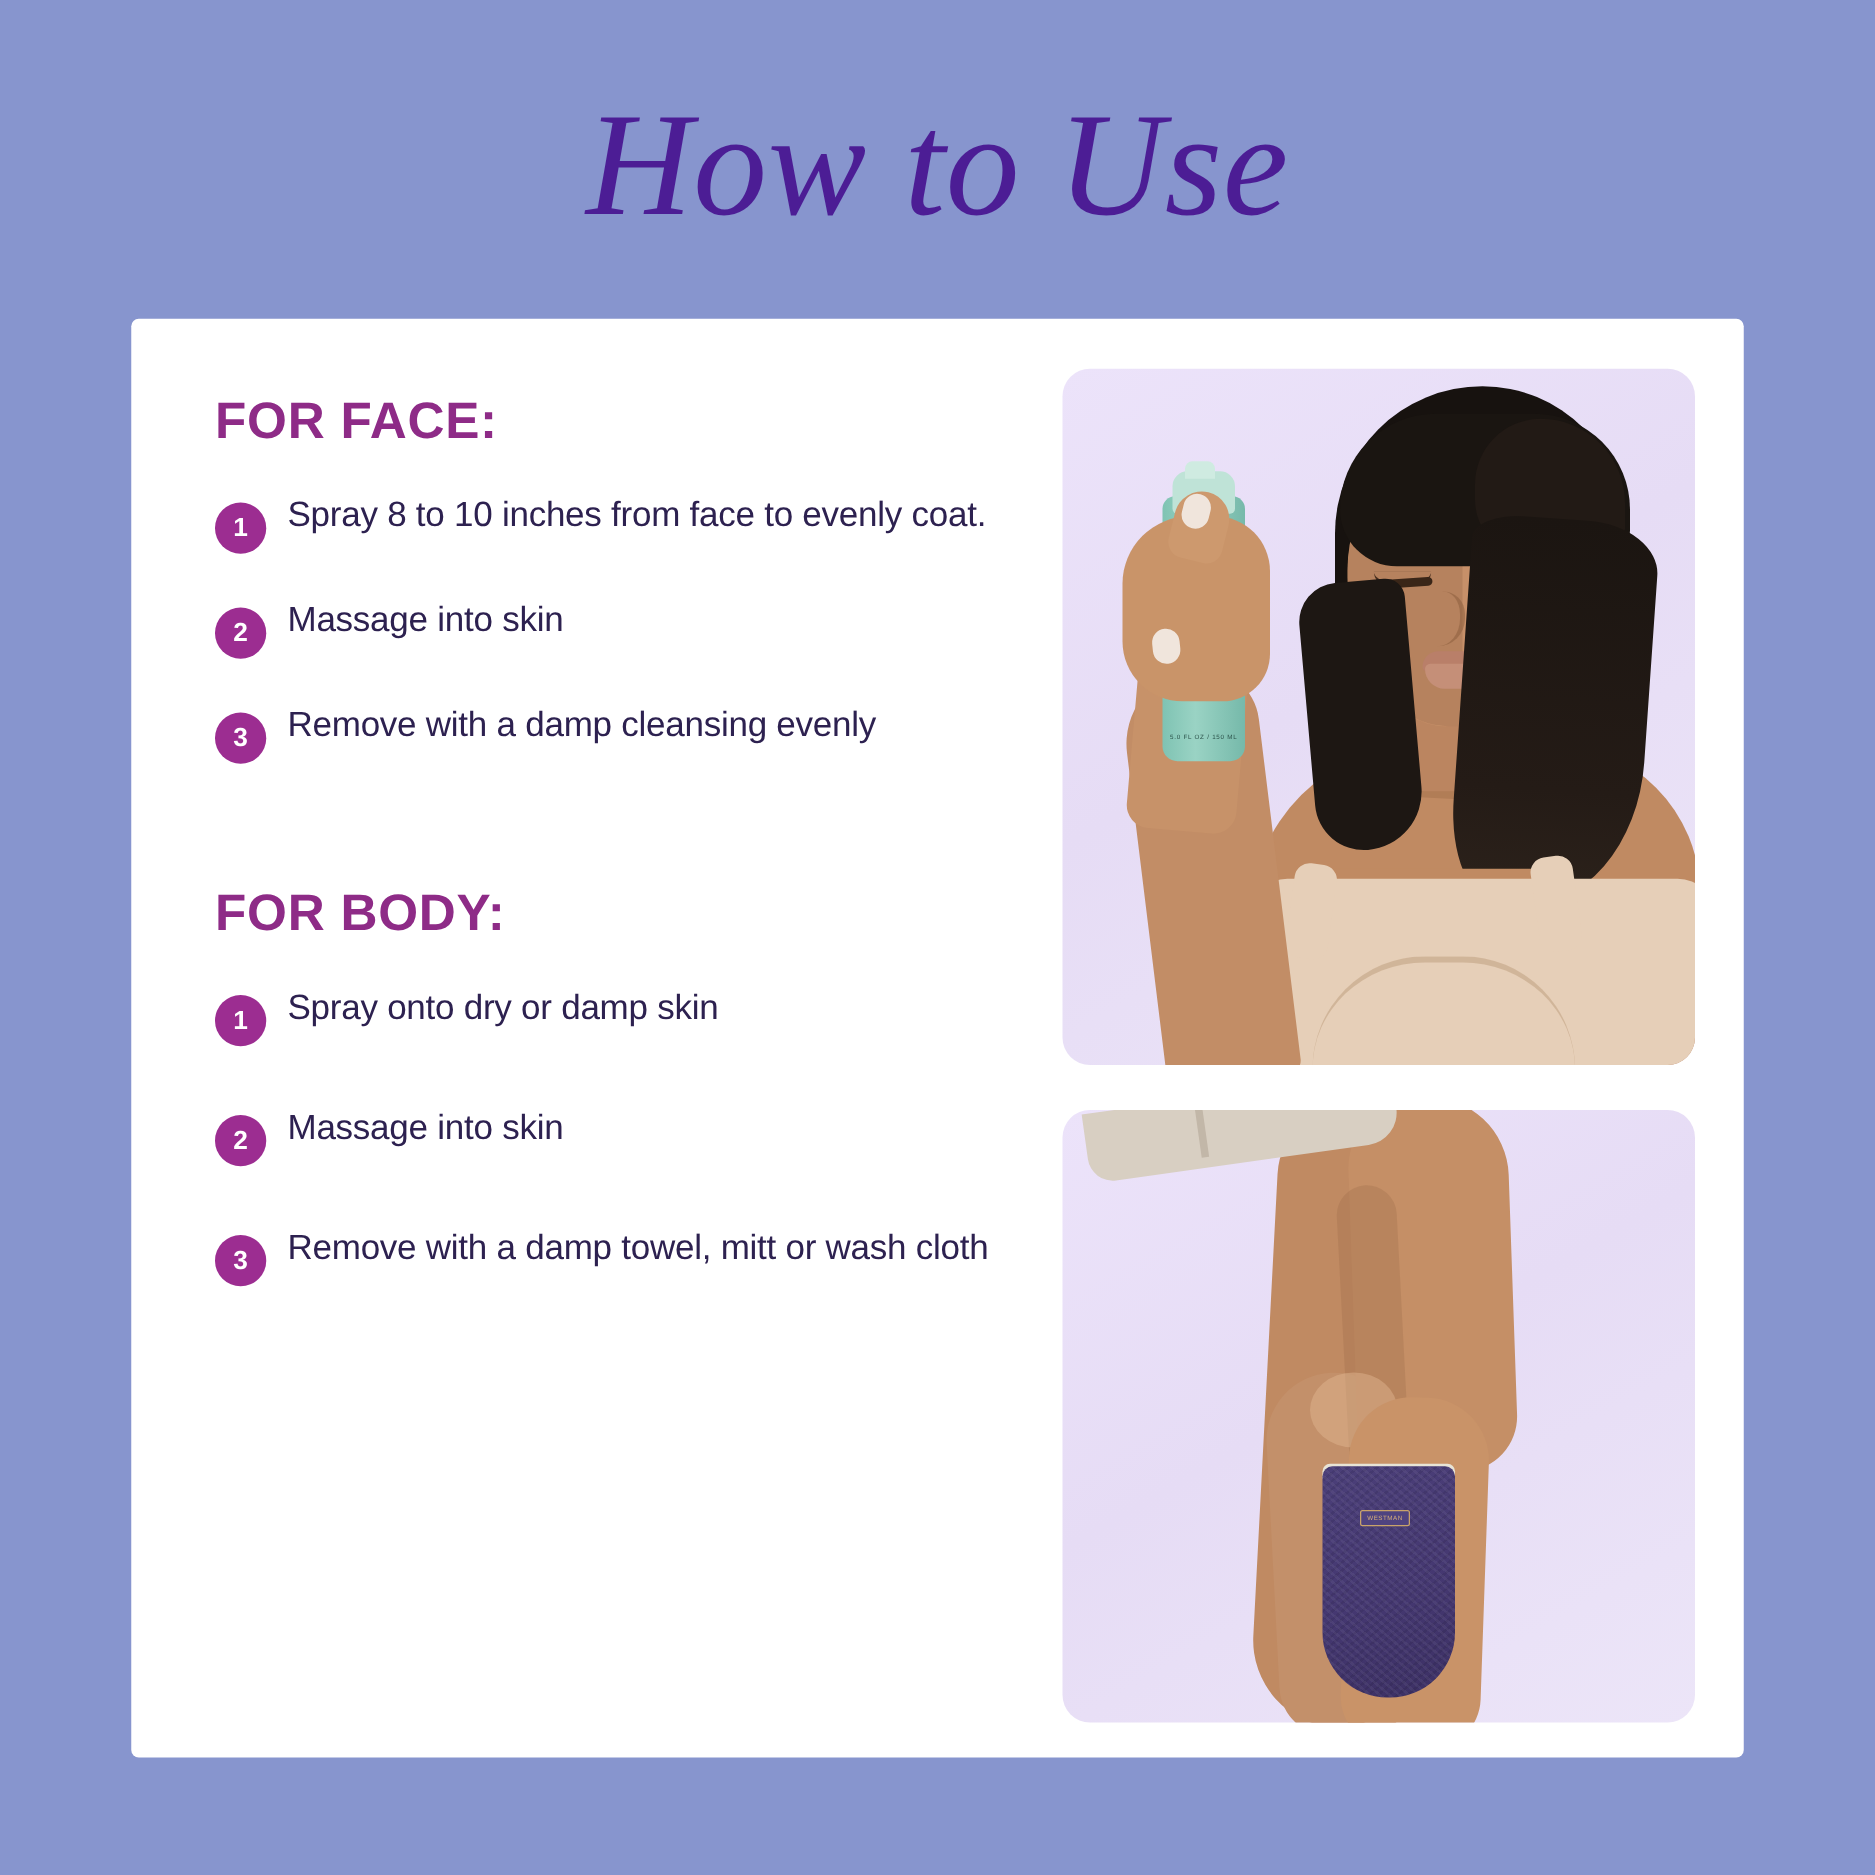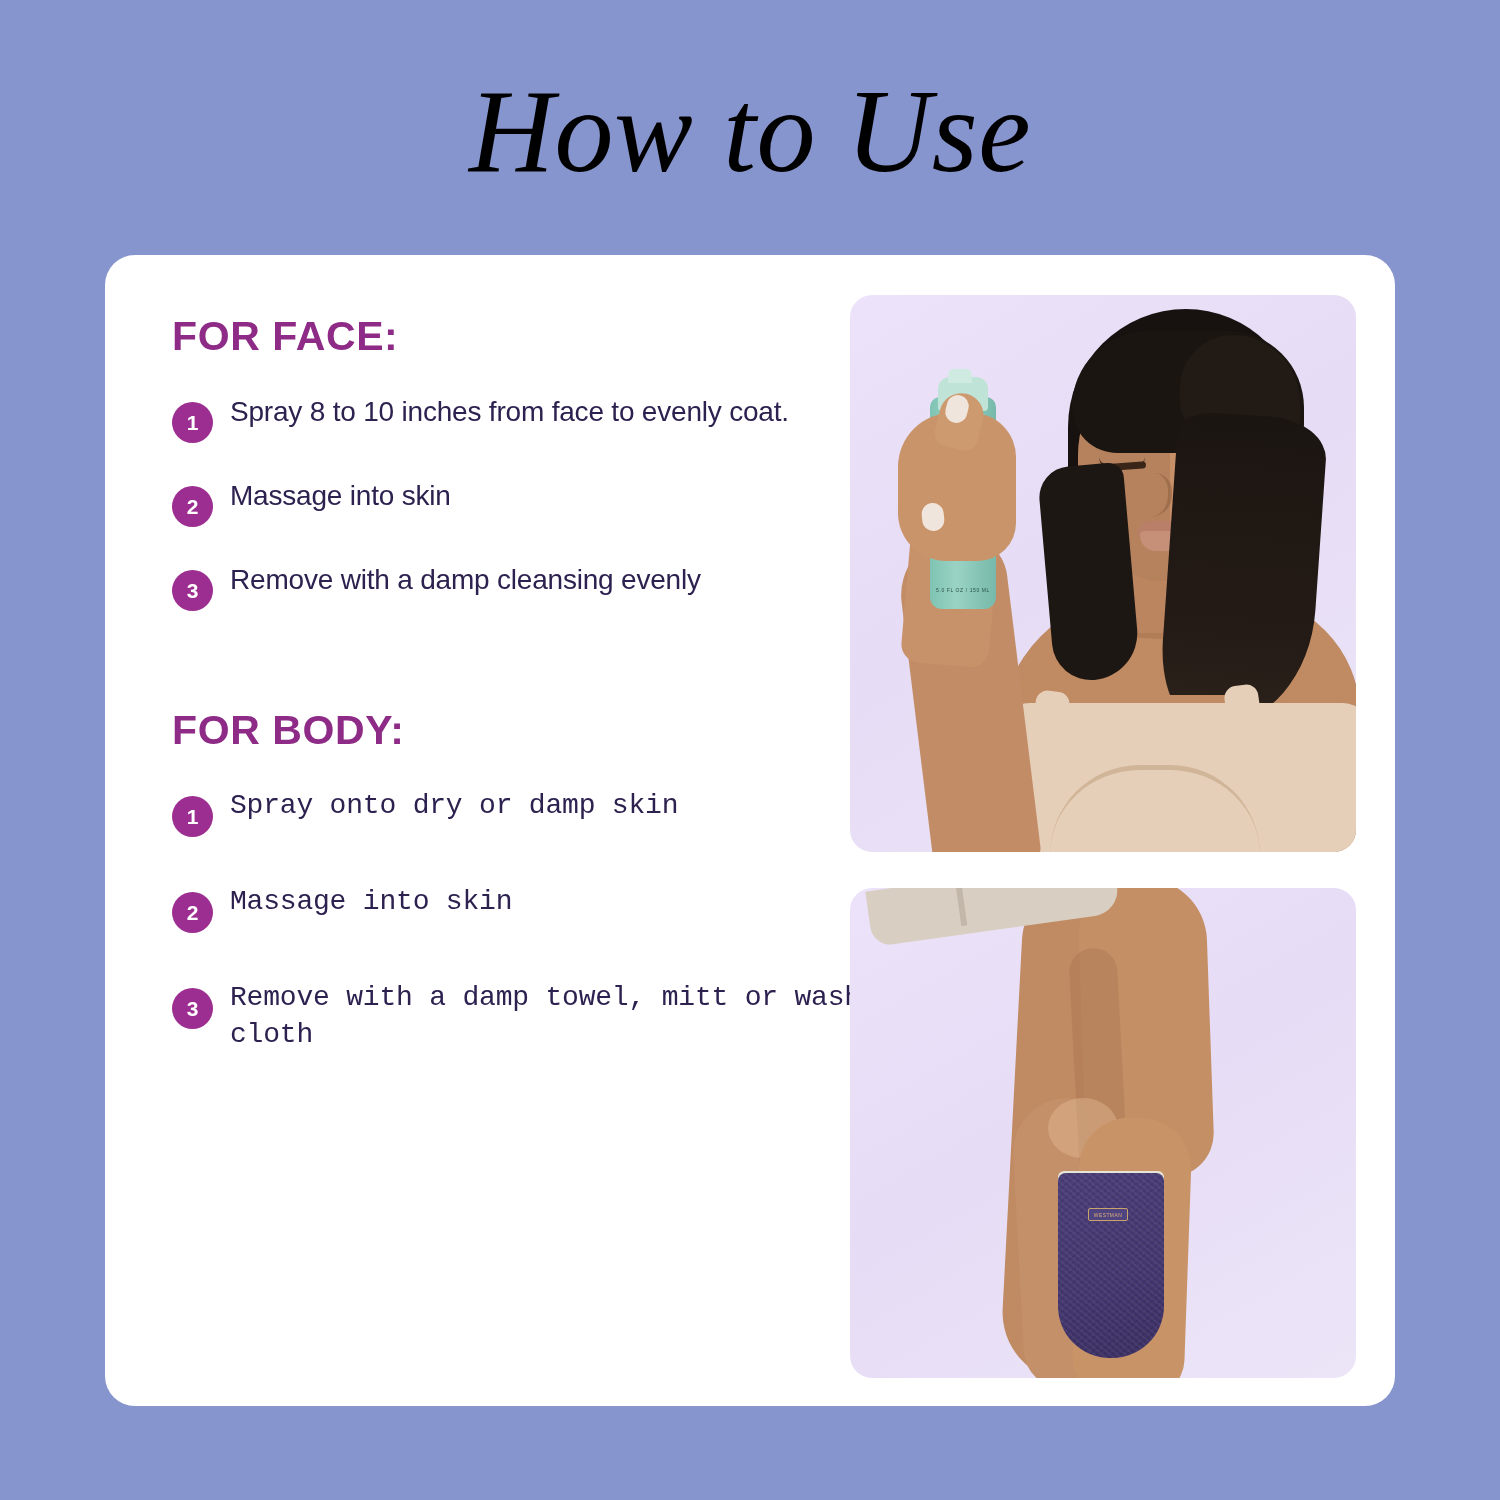--- a/index.html
+++ b/index.html
@@ -21,33 +21,33 @@
     position: absolute;
     top: 62px;
     left: 0;
     width: 1500px;
     text-align: center;
     font-family: "Liberation Serif", "DejaVu Serif", serif;
     font-style: italic;
     font-weight: 400;
     font-size: 118px;
     line-height: 1.18;
-    color: #000000;
+    color: #4c1d95;
     letter-spacing: 0.5px;
   }
 
   
   .card {
     position: absolute;
     left: 105px;
     top: 255px;
     width: 1290px;
     height: 1151px;
     background: #ffffff;
-    border-radius: 30px;
+    border-radius: 6px;
   }
 
   
   .instructions {
     position: absolute;
     left: 67px;      
     top: 58px;       
     width: 700px;
   }
 
@@ -91,21 +91,21 @@
   .step-text {
     font-family: "Liberation Sans", sans-serif;
     font-weight: 400;
     font-size: 28px;
     line-height: 1.33;
     color: #2d2150;
     letter-spacing: -0.2px;
     max-width: 625px;
   }
 
-  .body-section .step-text { max-width: 680px; font-family: Liberation Mono, monospace; }
+  .body-section .step-text { max-width: 680px; }
   .body-section .step { margin-bottom: 46px; }
   .body-section .steps .step:first-child { margin-bottom: 46px; }
 
   
   .photo {
     position: absolute;
     border-radius: 22px;
     overflow: hidden;
     background: linear-gradient(150deg, #ece3fa 0%, #e6dcf5 45%, #ece5f8 100%);
   }

